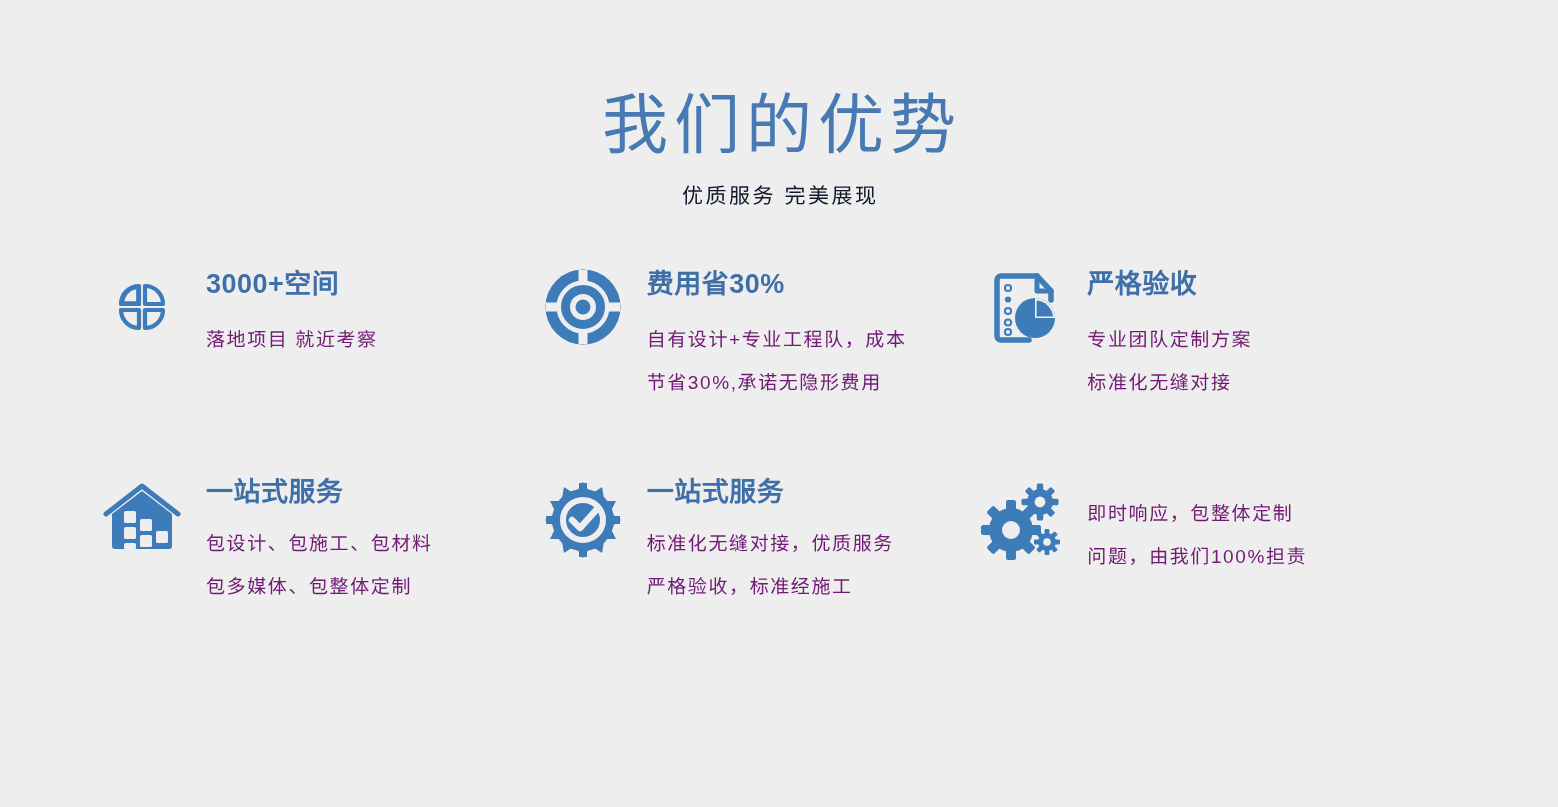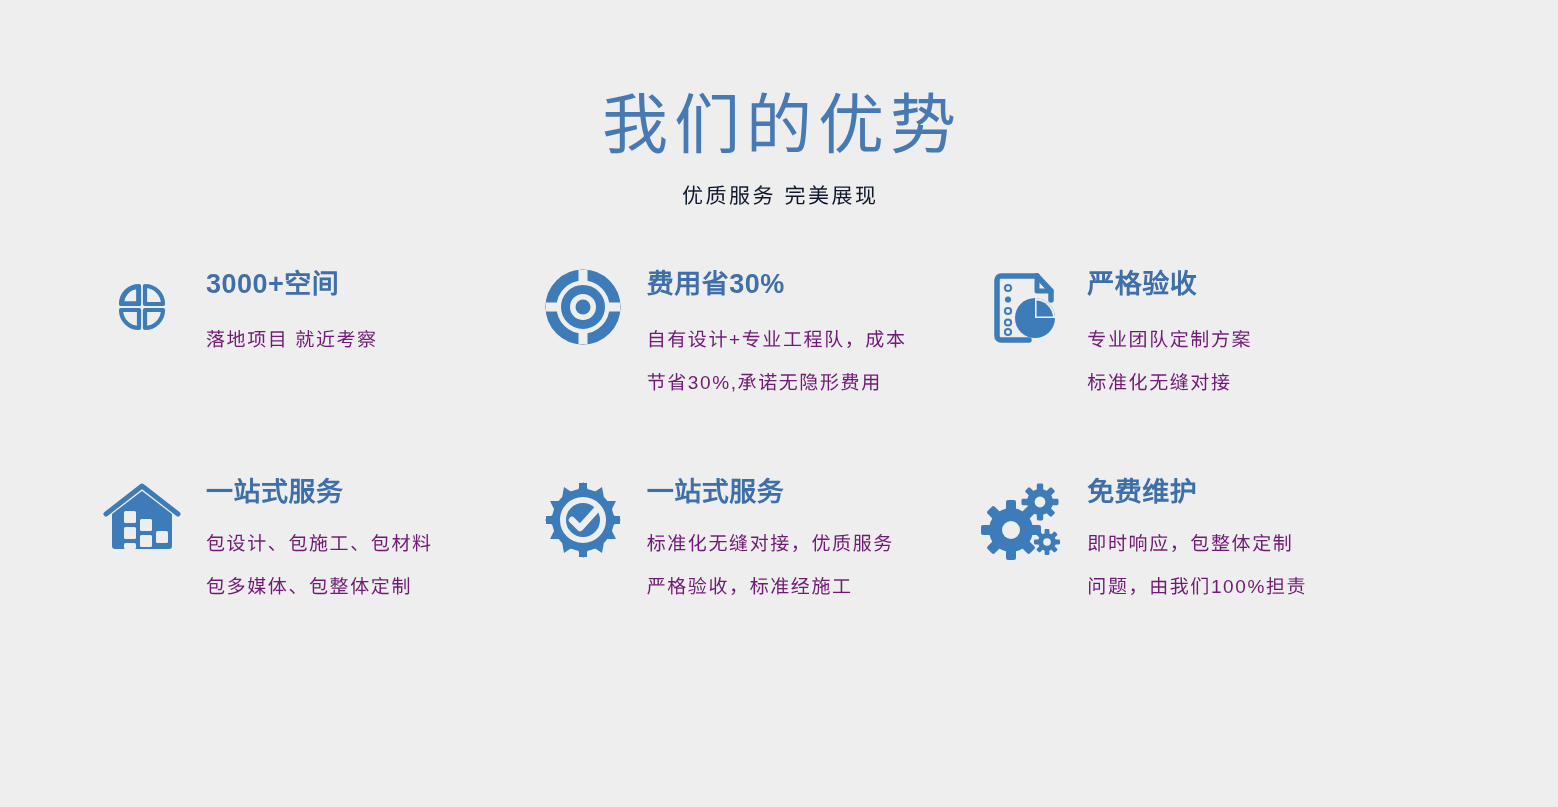--- a/index.html
+++ b/index.html
@@ -318,21 +318,20 @@
             <rect x="-2.4" y="-13" width="4.8" height="6.5" rx="1.1" transform="rotate(180)"></rect>
             <rect x="-2.4" y="-13" width="4.8" height="6.5" rx="1.1" transform="rotate(225)"></rect>
             <rect x="-2.4" y="-13" width="4.8" height="6.5" rx="1.1" transform="rotate(270)"></rect>
             <rect x="-2.4" y="-13" width="4.8" height="6.5" rx="1.1" transform="rotate(315)"></rect>
           </g>
           <circle cx="0" cy="0" r="3.8" fill="#eeeeee"></circle>
         </g>
       </svg>
     </div>
     <div class="feature-body">
-      <div class="feature-title">免费维护</div>
       <div class="feature-lines">
         <div class="feature-line">即时响应，包整体定制</div>
         <div class="feature-line">问题，由我们100%担责</div>
       </div>
     </div>
   </div>
 
 </div>
 
 </body></html>

